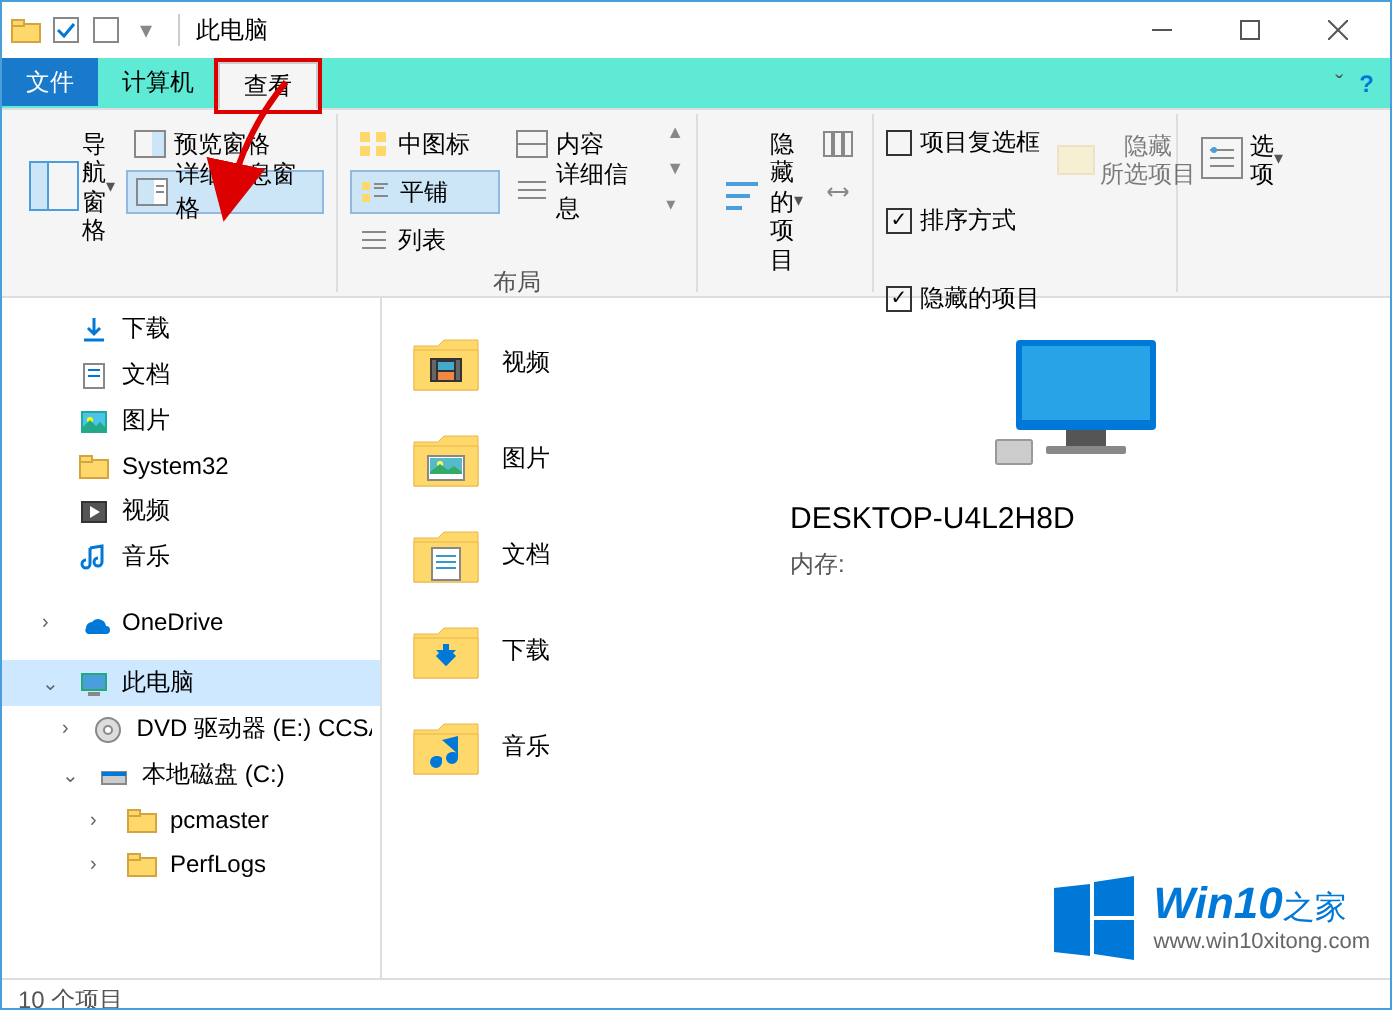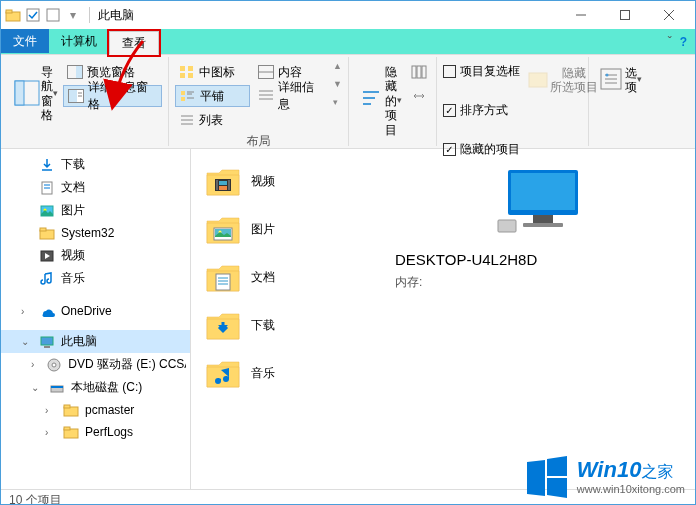--- a/index.html
+++ b/index.html
@@ -43,21 +43,21 @@
 .details{flex:1;padding:8px 4px}
 .details .monitor{width:100px;height:70px;margin:8px auto 16px}
 .details .name{font-size:15px;margin-bottom:6px}
 .details .row{display:flex;margin-bottom:2px}
 .details .row .k{width:60px;color:#555}
 .details .row .v{flex:1}
 .status{height:22px;border-top:1px solid #ddd;display:flex;align-items:center;padding:0 8px;color:#555}
 .folder-svg{width:36px;height:36px}
 .folder-base{fill:#ffd86b;stroke:#eab64a;stroke-width:0.5}
 .arrow{position:absolute;left:100px;top:36px;width:60px;height:80px;pointer-events:none;z-index:5}
-.watermark{position:absolute;right:10px;bottom:6px;display:flex;align-items:center;gap:8px}
+.watermark{position:absolute;right:10px;bottom:24px;display:flex;align-items:center;gap:8px}
 .watermark .logo{width:44px;height:44px}
 .watermark .txt .big{font-size:22px;font-style:italic;color:#0078d7;font-weight:bold}
 .watermark .txt .sm{font-size:11px;color:#666}
 svg{display:block}
 </style>
 </head>
 <body>
 
 <div class="titlebar">
   <div class="ql">

